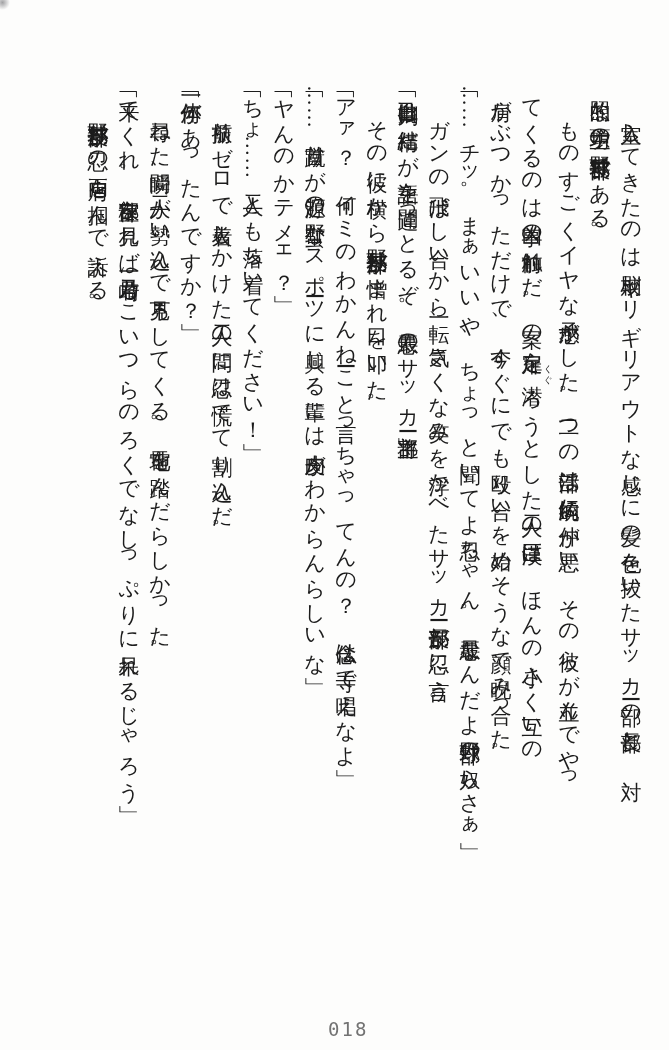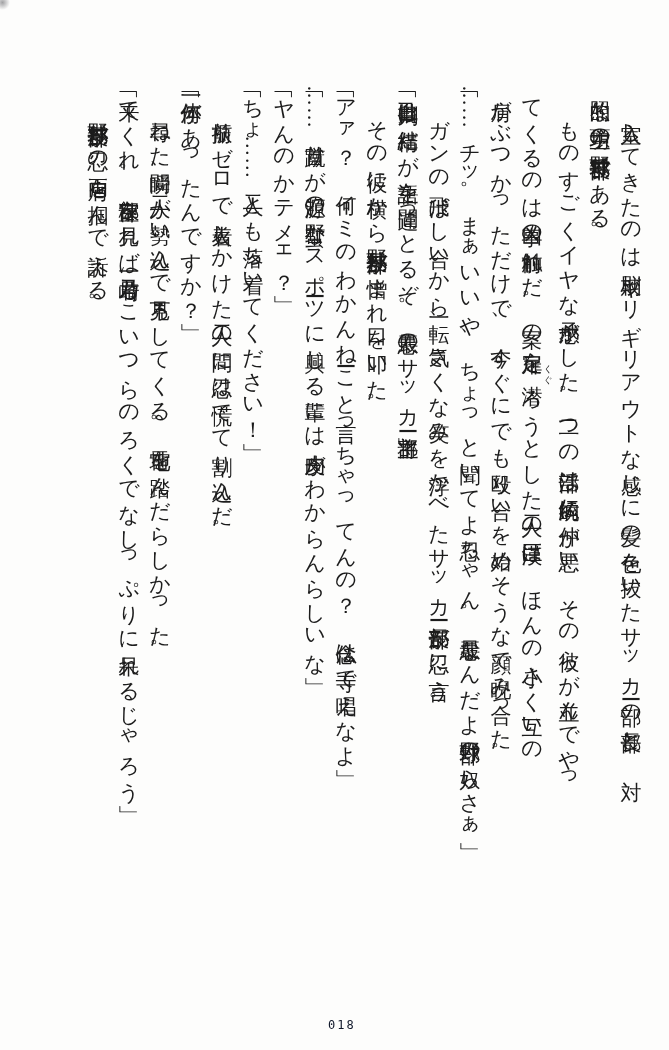--- a/index.html
+++ b/index.html
@@ -42,23 +42,23 @@
   rt {
     font-size: 9px;
     letter-spacing: 0;
     color: #2a2a2a;
   }
   .page-number {
     position: absolute;
     left: 328px;
     top: 1018px;
     font-family: "DejaVu Sans Mono", monospace;
-    font-size: 12px;
+    font-size: 19px;
     letter-spacing: 2px;
-    color: #0f172a;
+    color: #737373;
     font-weight: 400;
   }
   
   .corner-artifact {
     position: absolute;
     left: 0;
     top: 0;
     width: 10px;
     height: 10px;
     background: radial-gradient(circle at 25% 25%, rgba(70,70,75,0.5), rgba(255,255,255,0) 70%);

